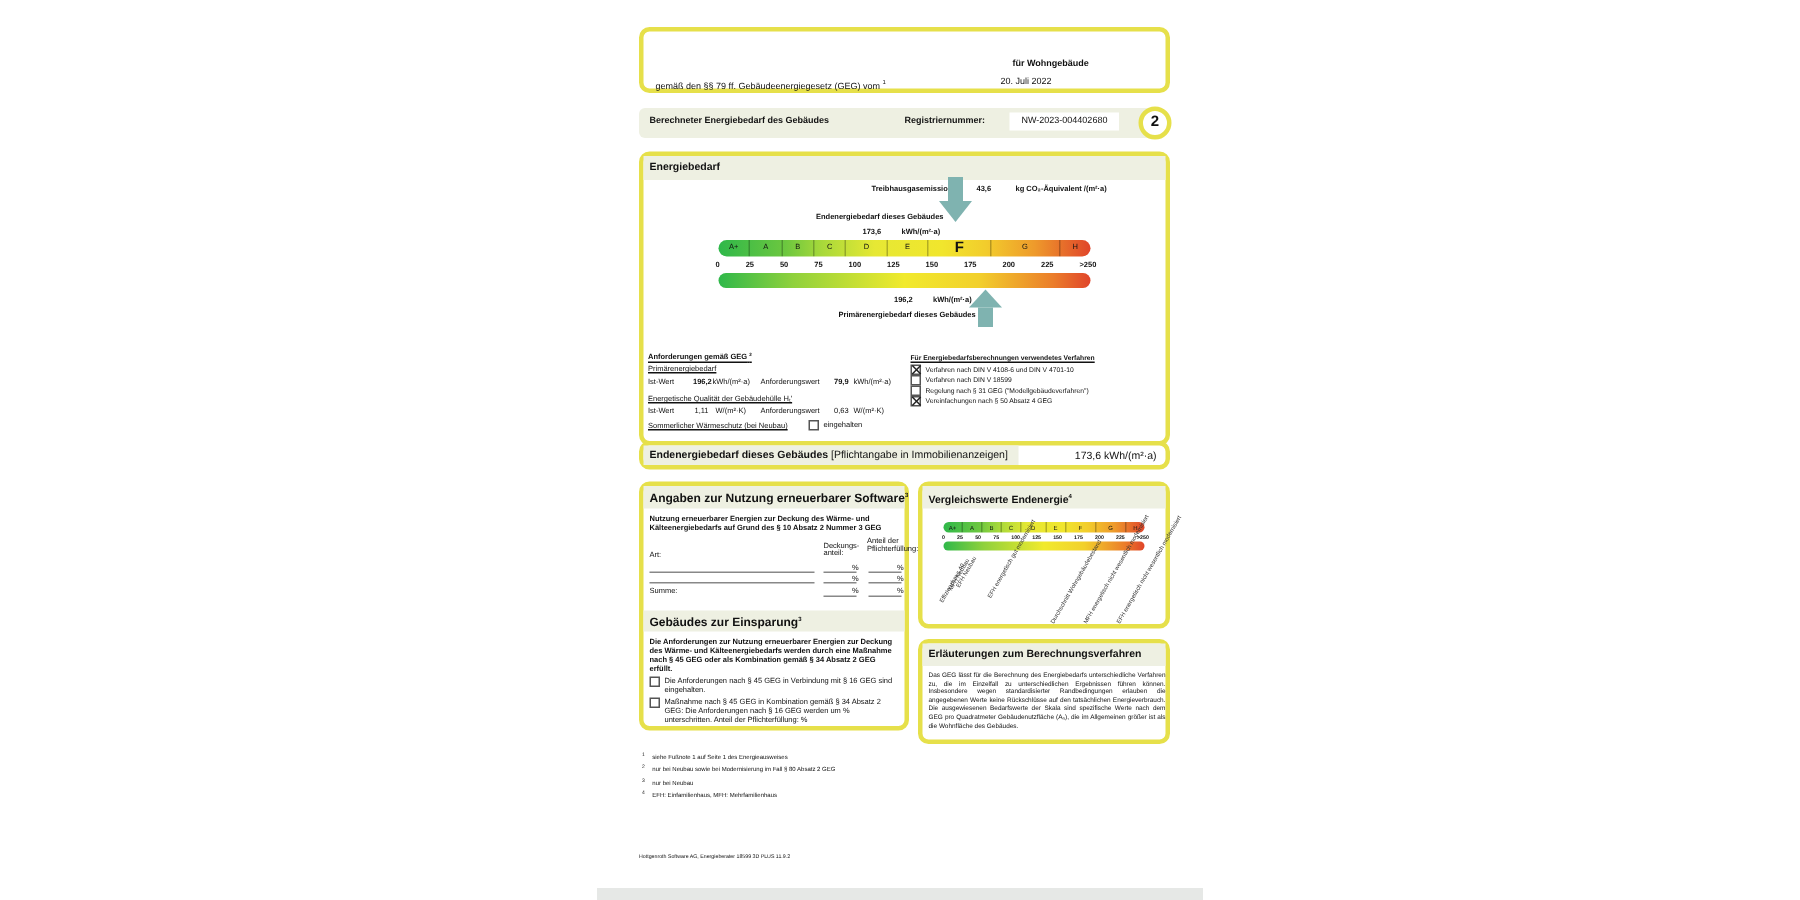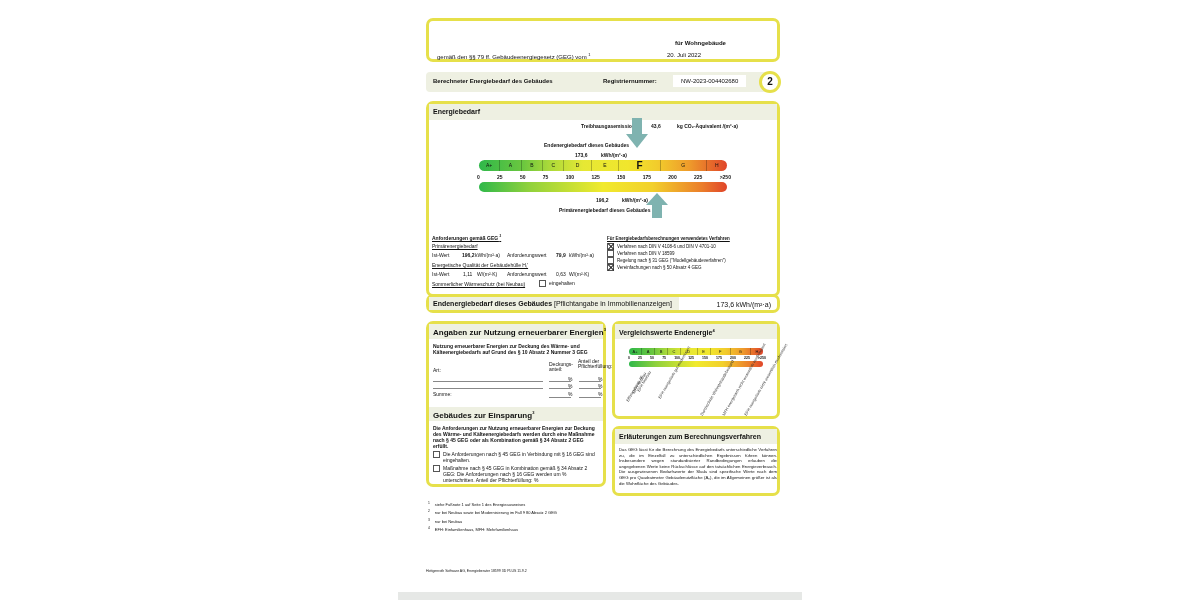--- a/index.html
+++ b/index.html
@@ -120,21 +120,21 @@
   </div>
 
   <div class="ybox" style="left:28px;top:294px;width:354px;height:19px;">
     <div class="hdrbar" style="position:absolute;left:0;top:0;width:250px;height:13px;"></div>
     <div class="t s7" style="left:4px;top:3px;"><b>Endenergiebedarf dieses Gebäudes</b> <span>[Pflichtangabe in Immobilienanzeigen]</span></div>
     <div class="t s7" style="right:6px;top:4px;">173,6 kWh/(m²·a)</div>
   </div>
 
   <div class="ybox" style="left:28px;top:321px;width:180px;height:166px;">
     <div class="hdrbar" style="position:absolute;left:0;top:0;right:0;height:15px;"></div>
-    <div class="t s8 b" style="left:4px;top:3px;"><span>Angaben zur Nutzung erneuerbarer Energien</span><sup style="font-size:4px;">3</sup></div>
+    <div class="t s8 b" style="left:4px;top:3px;"><span>Angaben zur Nutzung erneuerbarer Software</span><sup style="font-size:4px;">3</sup></div>
     <div class="s5 b" style="position:absolute;left:4px;top:19px;width:165px;line-height:6px;">Nutzung erneuerbarer Energien zur Deckung des Wärme- und Kälteenergiebedarfs auf Grund des § 10 Absatz 2 Nummer 3 GEG</div>
     <div class="t s5" style="left:4px;top:43px;">Art:</div>
     <div class="s5" style="position:absolute;left:120px;top:38px;width:26px;line-height:5px;">Deckungs-anteil:</div>
     <div class="s5" style="position:absolute;left:149px;top:35px;width:28px;line-height:5px;">Anteil der Pflichterfüllung:</div>
     <div class="line" style="left:4px;top:57px;width:110px;"></div>
     <div class="line" style="left:120px;top:57px;width:22px;"></div>
     <div class="line" style="left:150px;top:57px;width:22px;"></div>
     <div class="t s5" style="left:139px;top:52px;">%</div>
     <div class="t s5" style="left:169px;top:52px;">%</div>
     <div class="line" style="left:4px;top:64px;width:110px;"></div>

